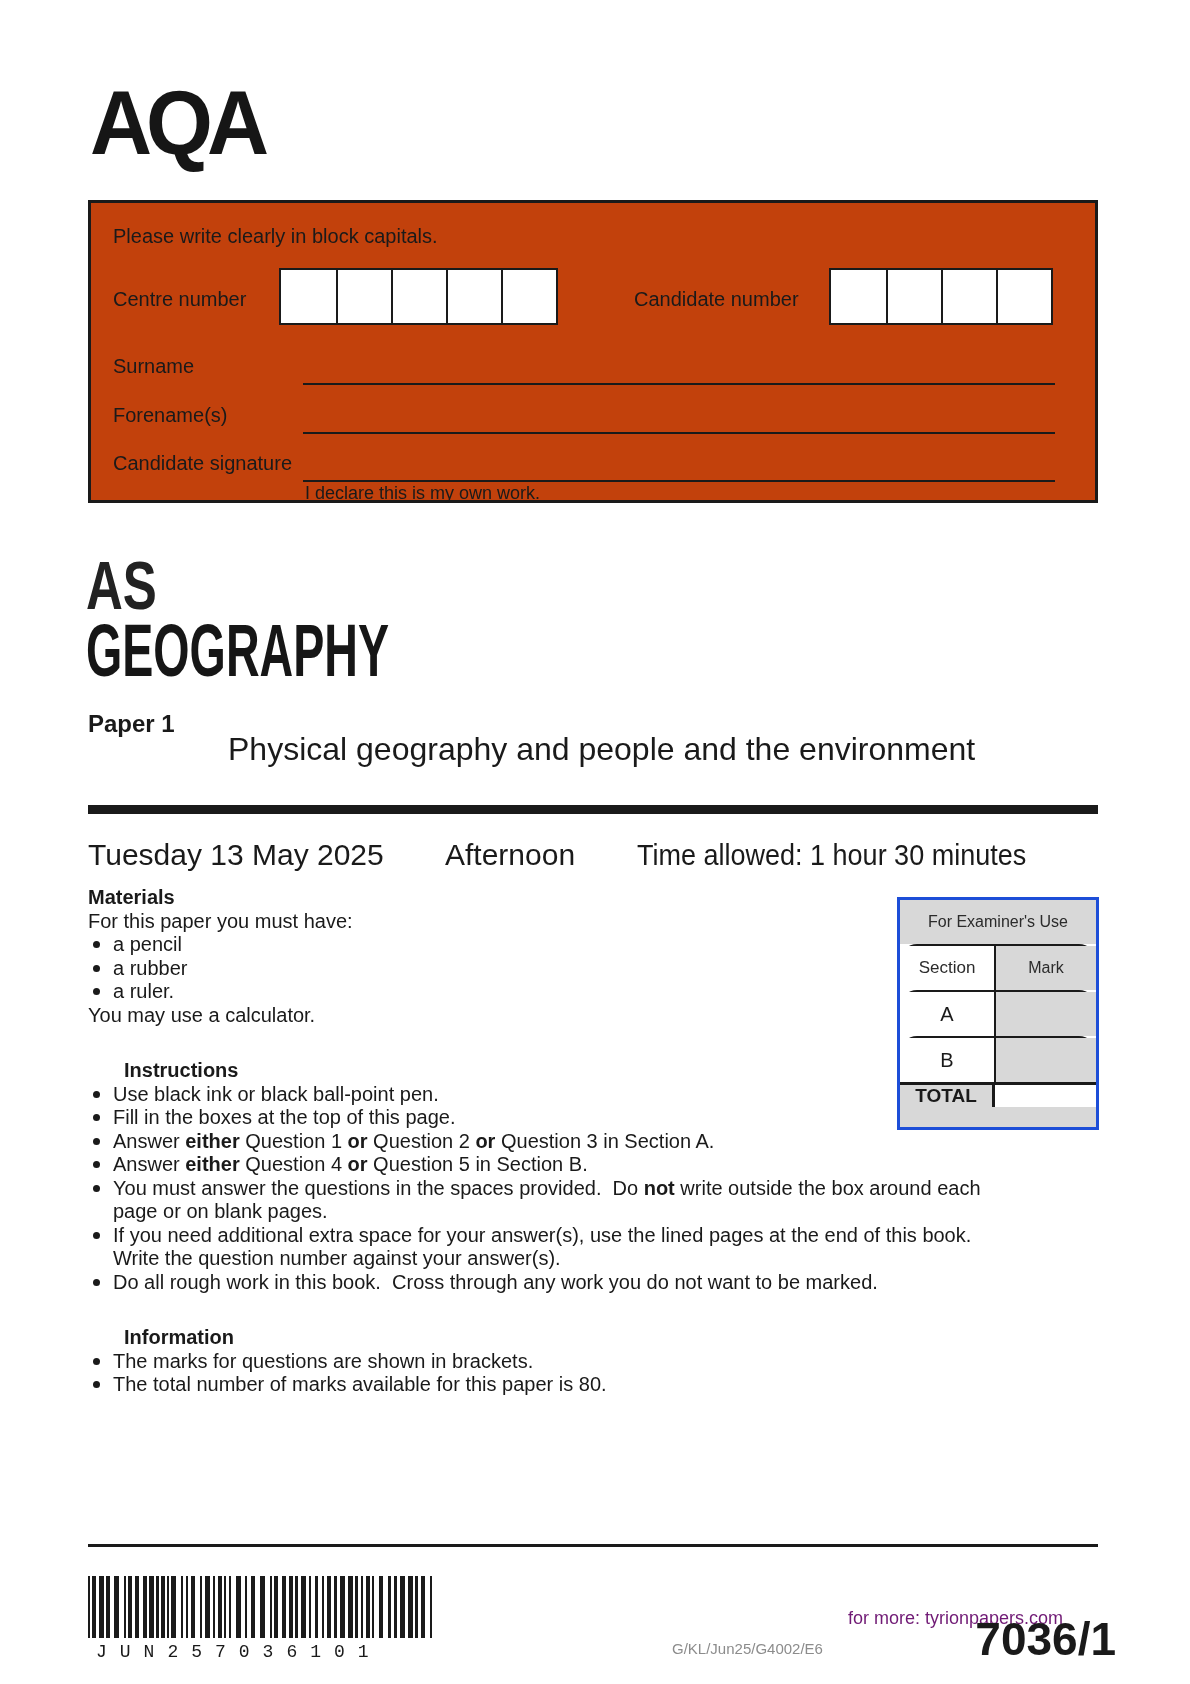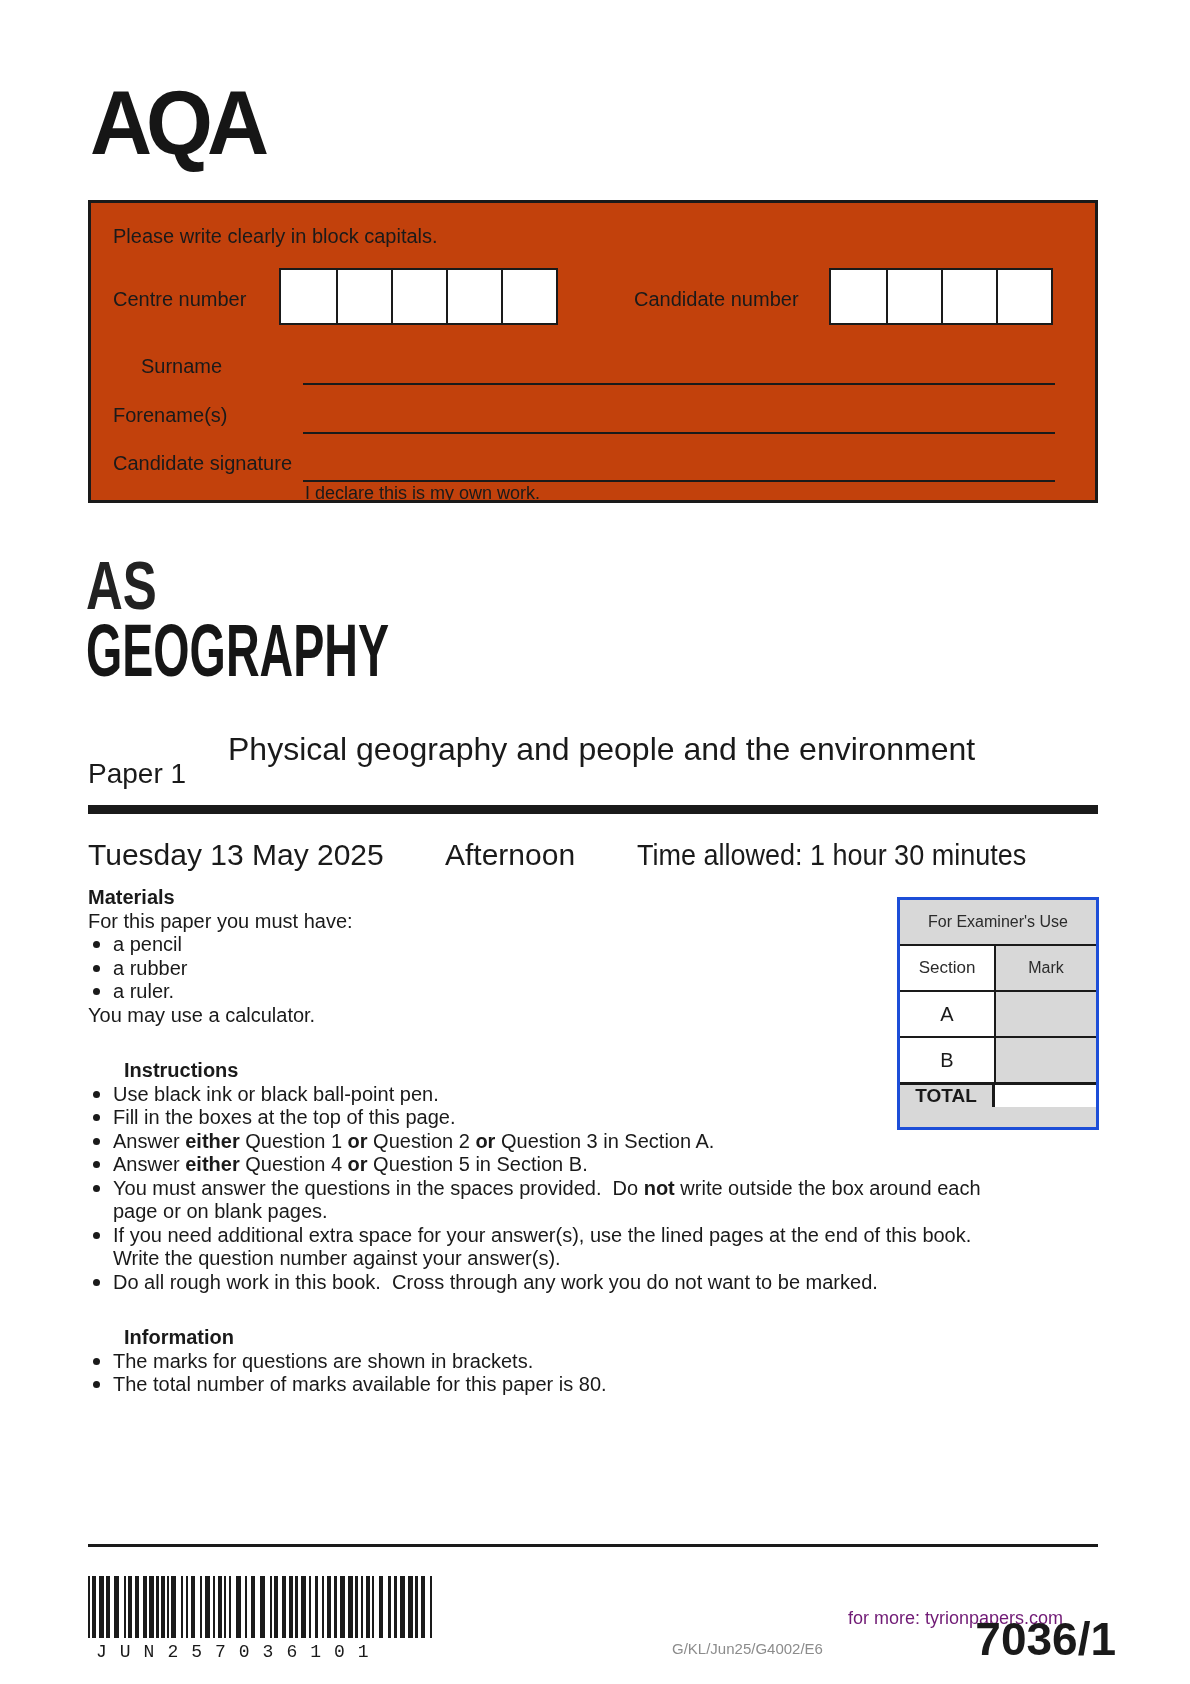--- a/index.html
+++ b/index.html
@@ -29,42 +29,42 @@
   .declare { position:absolute; left:214px; top:280px; font-size:18px; }
   
   .as-title {
     position:absolute; left:86px; top:546px; font-size:68px; font-weight:600;
     display:inline-block; transform:scaleX(0.75); transform-origin:left top; color:#222;
   }
   .geo-title {
     position:absolute; left:86px; top:608px; font-size:74px; font-weight:700;
     display:inline-block; transform:scaleX(0.63); transform-origin:left top; color:#161616;
   }
-  .paper-label { position:absolute; left:88px; top:758px; font-size:28px; font-weight:400; }
+  .paper-label { position:absolute; left:88px; top:710px; font-size:24px; font-weight:700; }
   .paper-title { position:absolute; left:228px; top:731px; font-size:32px; font-weight:500; }
   .black-bar { position:absolute; left:88px; top:805px; width:1010px; height:9px; background:#1a1a1a; }
   
   .exam-date   { position:absolute; left:88px;  top:838px; font-size:30px; font-weight:500; }
   .exam-sess   { position:absolute; left:445px; top:838px; font-size:30px; font-weight:500; }
   .time-allow  { position:absolute; left:637px; top:838px; font-size:30px; font-weight:500;
                  display:inline-block; transform:scaleX(0.9); transform-origin:left top; }
   
   .content { position:absolute; left:88px; top:886px; width:934px; font-size:20px; line-height:23.5px; }
   .sec-h { font-size:20px; font-weight:bold; }
   .sec-h.gap { margin-top:32px;margin-left:36px; }
   .content p { margin:0; }
   .bullet-item { display:flex; }
   .dot { width:7px; height:7px; border-radius:50%; background:#1a1a1a; margin:8px 13px 0 5px; flex:none; }
   .btext { white-space:pre-wrap; flex:1; }
   
   .ex-table { position:absolute; left:897px; top:897px; width:202px;
               border:3px solid #1d4ed8; background:#fff; }
   .ex-title { height:44px; background:#d8d8d8; display:flex; align-items:center;
               justify-content:center; font-size:16px; color:#2b2b2b; }
-  .ex-row { display:flex; border-top:2px solid #1a1a1a; height:46px; }
+  .ex-row { display:flex; border-top:2px solid #1a1a1a; height:46px;border-radius:17px; }
   .ex-sec { width:96px; flex:none; display:flex; align-items:center; justify-content:center;
             border-right:2px solid #1a1a1a; font-size:17px; color:#2b2b2b; background:#fff; }
   .ex-mark { flex:1; background:#d8d8d8; display:flex; align-items:center;
              justify-content:center; font-size:16px; color:#2b2b2b; }
   #exam-rows .ex-sec { font-size:20px; color:#1a1a1a; }
   .ex-total-row { display:flex; border-top:3px solid #1a1a1a; height:45px;flex-direction:column; }
   .ex-total-row .ex-sec { font-weight:bold; font-size:19px; background:#d8d8d8;
                           border-right:3px solid #1a1a1a; width:95px; color:#1a1a1a; }
   .ex-total-row .ex-mark { background:#d8d8d8; }
   
@@ -96,21 +96,21 @@
     </div>
 
   <div class="lab" style="left:543px; top:85px;">Candidate number</div>
   <div class="cells" style="left:738px; top:65px;">
       <div class="wcell"></div>
       <div class="wcell"></div>
       <div class="wcell"></div>
       <div class="wcell"></div>
     </div>
 
-  <div class="lab" style="left:22px; top:152px;margin-left:28px;">Surname</div>
+  <div class="lab" style="left:22px; top:152px;">Surname</div>
   <div class="fline" style="left:212px; top:180px; width:752px;"></div>
 
   <div class="lab" style="left:22px; top:201px;">Forename(s)</div>
   <div class="fline" style="left:212px; top:229px; width:752px;"></div>
 
   <div class="lab" style="left:22px; top:249px;">Candidate signature</div>
   <div class="fline" style="left:212px; top:277px; width:752px;"></div>
 
   <div class="declare">I declare this is my own work.</div>
 </div>

